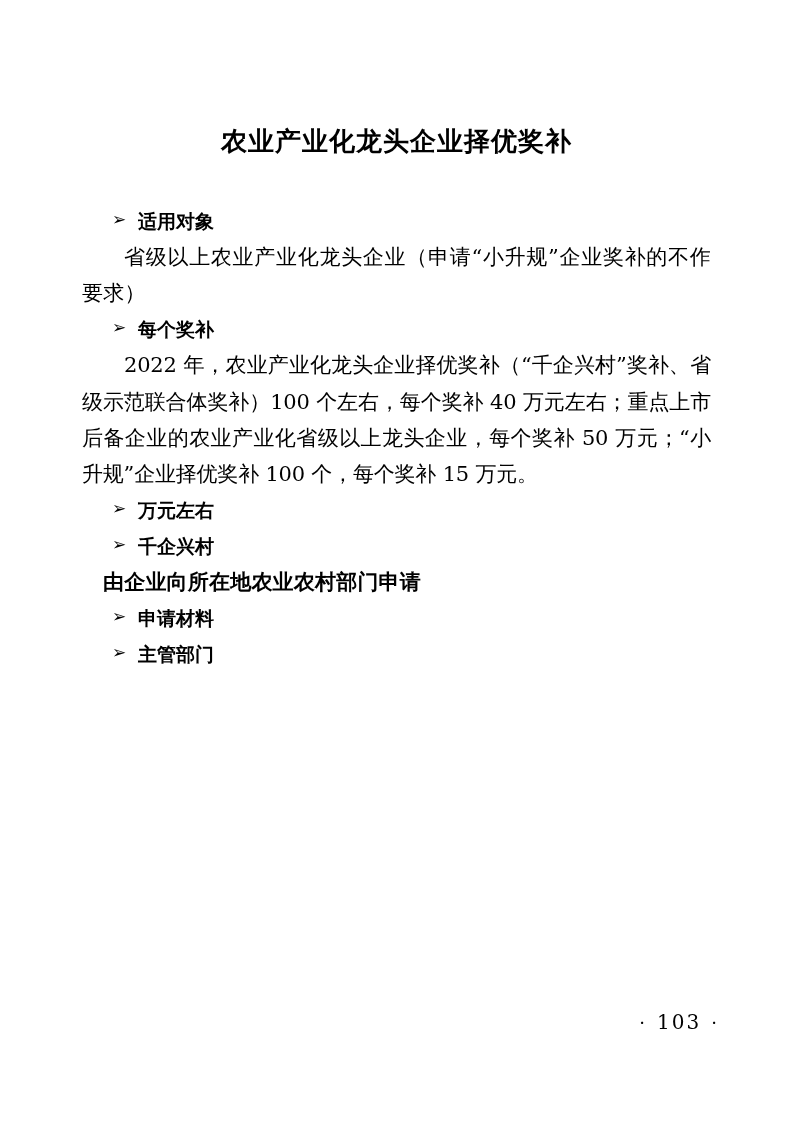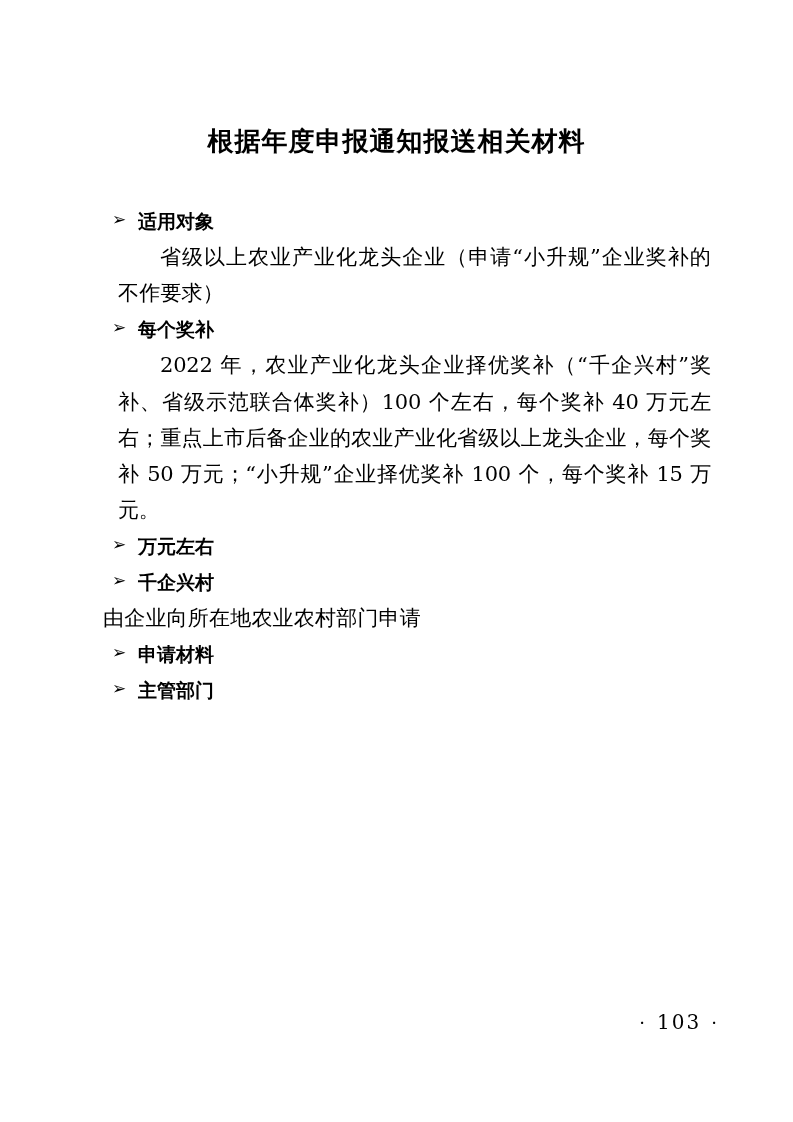--- a/index.html
+++ b/index.html
@@ -57,24 +57,24 @@
     font-family: "DejaVu Serif", "Liberation Serif", serif;
     font-size: 21px;
     line-height: 1.72;
     margin: 0;
     text-align: justify;
     text-justify: inter-ideograph;
     letter-spacing: 0.2px;
   }
   .indent {
     text-indent: 42px;
-    margin-left: 36px;
   }
   .noindent {
     text-indent: 21px;
+    font-weight: bold;
   }
   .tight {
     letter-spacing: -0.2px;
   }
   .page-number {
     position: absolute;
     right: 74px;
     bottom: 88px;
     font-family: "DejaVu Serif", "Liberation Serif", serif;
     font-size: 20px;
@@ -85,21 +85,21 @@
   }
   .pn-num {
     padding: 0 10px;
   }
 </style>
 </head>
 <body>
 
 <div class="page">
 
-  <h1 class="doc-title">根据年度申报通知报送相关材料</h1>
+  <h1 class="doc-title">农业产业化龙头企业择优奖补</h1>
 
   <div class="content">
 
     <p class="section-head">
       <span class="bullet">➢</span>
       <span>适用对象</span>
     </p>
     <p class="para indent">省级以上农业产业化龙头企业（申请“小升规”企业奖补的不作要求）</p>
 
     <p class="section-head">

